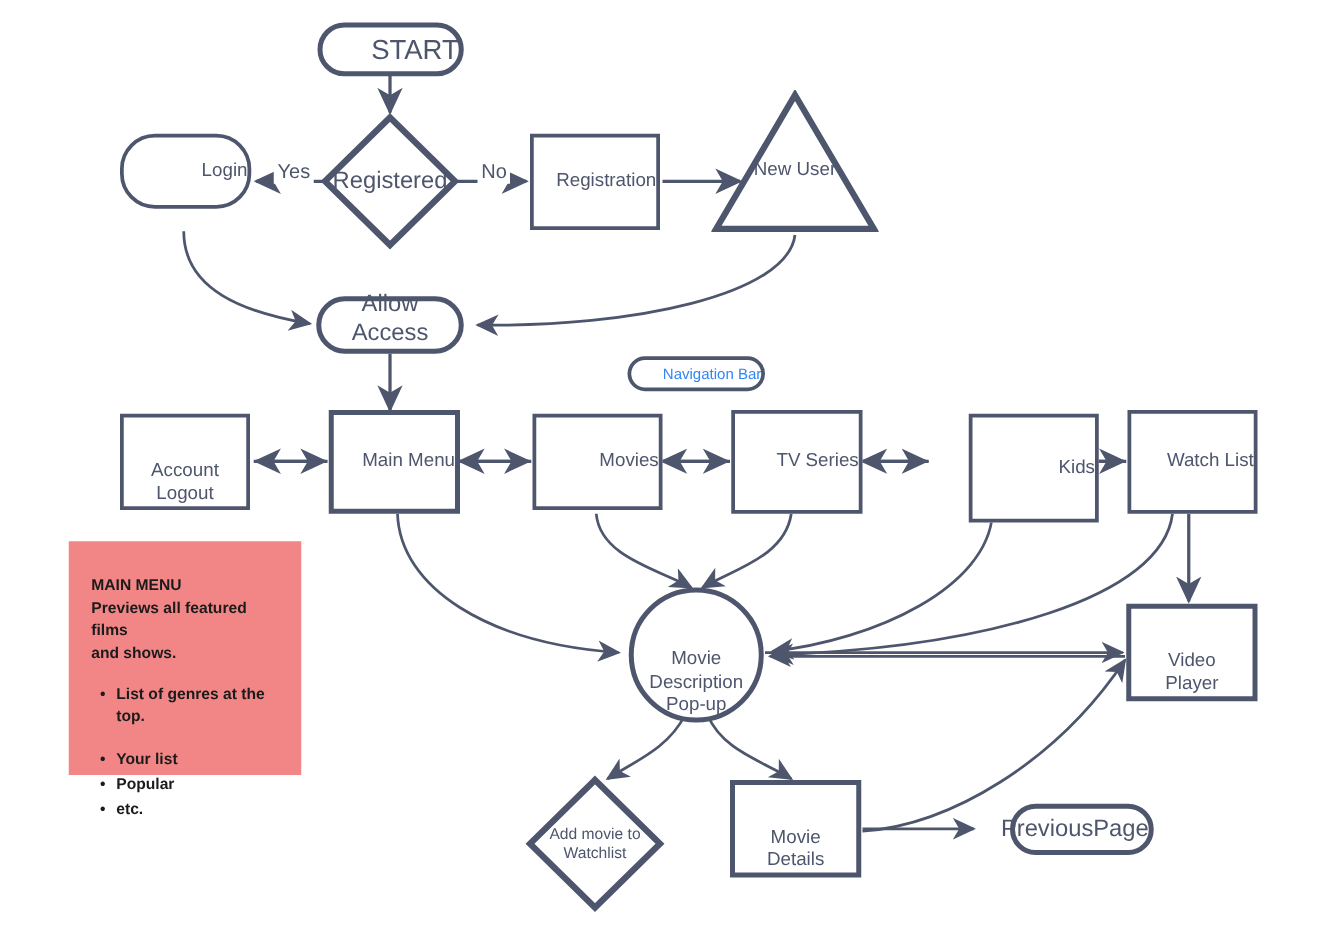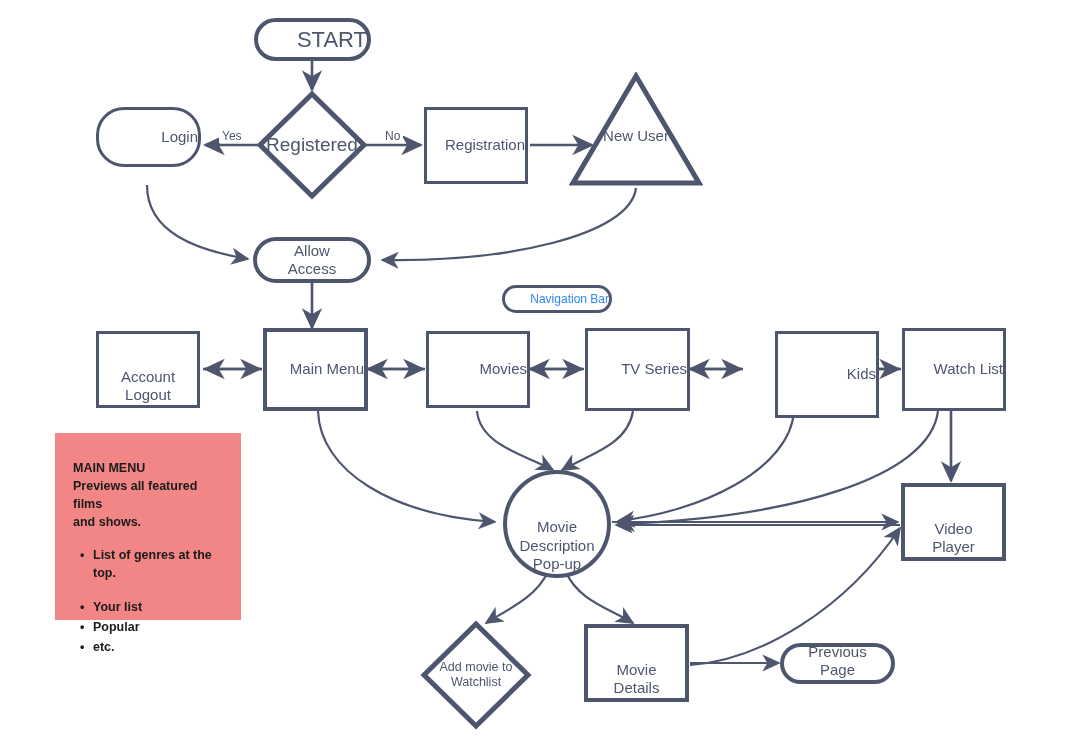--- a/index.html
+++ b/index.html
@@ -42,21 +42,21 @@
   .rect {
     border: 3px solid #4e566d;
     font-size: 15px;
   }
   .rect-thick {
     border-width: 4px;
   }
   .stadium {
     border: 4px solid #4e566d;
     border-radius: 999px;
-    font-size: 15px;
+    font-size: 19px;
   }
   .circle {
     border: 4px solid #4e566d;
     border-radius: 50%;
     font-size: 15px;
   }
   .start-node {
     font-size: 22px;
   }
   .navbar-pill {
@@ -104,21 +104,21 @@
     position: absolute;
     left: 0;
     top: 48%;
     width: 100%;
     text-align: center;
     font-size: 15px;
     color: #4e566d;
   }
   .edge-label {
     position: absolute;
-    font-size: 12px;
+    font-size: 16px;
     color: #4e566d;
     background: #ffffff;
     padding: 0 3px;
     z-index: 3;
   }
   .note {
     position: absolute;
     background: #f28686;
     color: #1b1b1b;
     font-size: 12.5px;
@@ -300,21 +300,21 @@
       <span>Add movie to</span>
       <span>Watchlist</span>
     </div>
   </div>
 
   <div class="node rect rect-thick" style="left:584px; top:624px; width:105px; height:78px; flex-direction:column;">
     <span>Movie</span>
     <span>Details</span>
   </div>
 
-  <div class="node stadium" style="left:780px; top:643px; width:115px; height:41px; flex-direction:column;">
+  <div class="node stadium" style="left:808px; top:643px; width:115px; height:41px; flex-direction:row;">
     <span>Previous</span>
     <span>Page</span>
   </div>
 
   <div class="note" style="left:55px; top:433px; width:186px; height:187px;">
     <p class="note-title">MAIN MENU</p>
     <p class="note-line">Previews all featured films</p>
     <p class="note-line">and shows.</p>
     <ul>
       <li class="spaced">List of genres at the top.</li>

